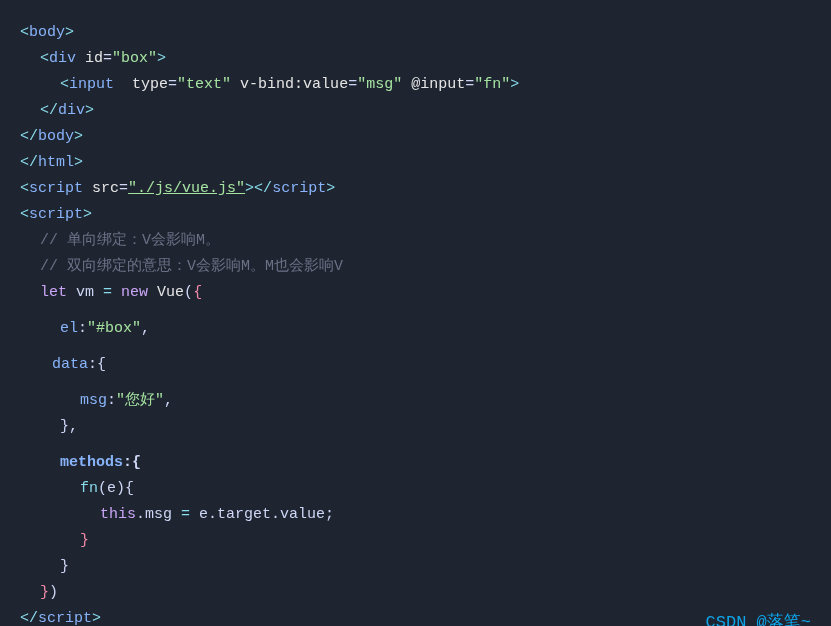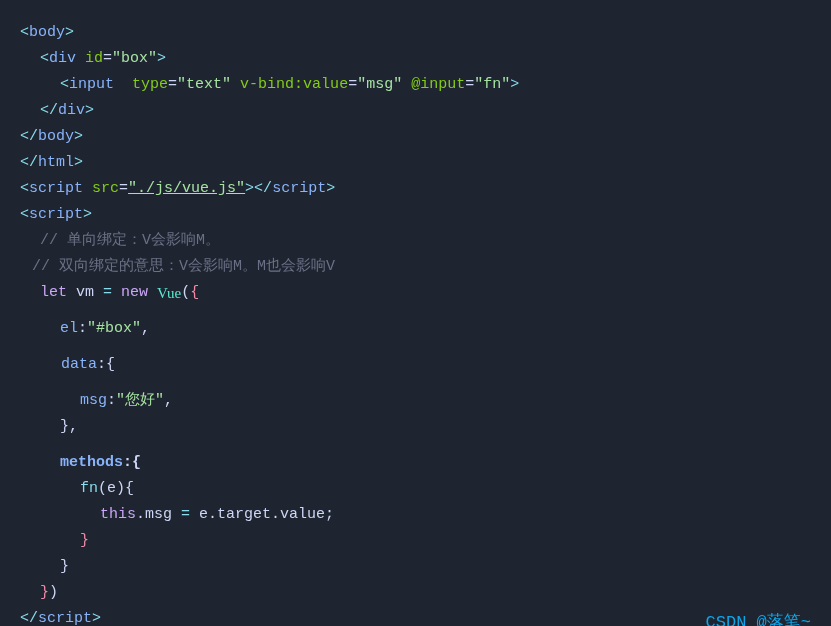--- a/index.html
+++ b/index.html
@@ -22,26 +22,26 @@
     .line {
       display: flex;
       align-items: baseline;
       padding: 1px 20px;
       white-space: pre;
     }
 
     
     .c-bracket    { color: #89dceb; }   
     .c-tag        { color: #89b4fa; }   
-    .c-attr       { color: #84cc16; }   
+    .c-attr       { color: #e5e5e5; }   
     .c-string     { color: #a6e3a1; }   
     .c-string-url { color: #a6e3a1; text-decoration: underline; }
     .c-punct      { color: #cdd6f4; }   
     .c-keyword    { color: #cba6f7; }   
-    .c-class      { color: #5eead4; font-family: Liberation Serif, serif; }   
+    .c-class      { color: #e5e5e5; }   
     .c-comment-zh { color: #6c7086; }
     .c-key        { color: #89b4fa; margin-top: 10px; }   
     .c-value      { color: #f38ba8; }   
     .c-str-val    { color: #a6e3a1; }   
     .c-fn         { color: #89dceb; }   
     .c-plain      { color: #cdd6f4; }
     .c-op         { color: #89dceb; }
 
     .watermark {
       position: absolute;
@@ -58,24 +58,24 @@
 <div class="code-block">
     <div class="line" style="padding-left: 20px;"><span class="c-bracket">&lt;</span><span class="c-tag">body</span><span class="c-bracket">&gt;</span></div>
     <div class="line" style="padding-left: 20px;"><span style="display: inline-block; width: 20px;"></span><span class="c-bracket">&lt;</span><span class="c-tag">div</span><span class="c-plain"> </span><span class="c-attr">id</span><span class="c-punct">=</span><span class="c-string">"box"</span><span class="c-bracket">&gt;</span></div>
     <div class="line" style="padding-left: 20px;"><span style="display: inline-block; width: 20px; border-left: 2px solid rgb(59, 66, 97); margin-left: 0px;"></span><span style="display: inline-block; width: 20px;"></span><span class="c-bracket">&lt;</span><span class="c-tag">input</span><span class="c-plain">  </span><span class="c-attr">type</span><span class="c-punct">=</span><span class="c-string">"text"</span><span class="c-plain"> </span><span class="c-attr">v-bind:value</span><span class="c-punct">=</span><span class="c-string">"msg"</span><span class="c-plain"> </span><span class="c-attr">@input</span><span class="c-punct">=</span><span class="c-string">"fn"</span><span class="c-bracket">&gt;</span></div>
     <div class="line" style="padding-left: 20px;"><span style="display: inline-block; width: 20px;"></span><span class="c-bracket">&lt;/</span><span class="c-tag">div</span><span class="c-bracket">&gt;</span></div>
     <div class="line" style="padding-left: 20px;"><span class="c-bracket">&lt;/</span><span class="c-tag">body</span><span class="c-bracket">&gt;</span></div>
     <div class="line" style="padding-left: 20px;"><span class="c-bracket">&lt;/</span><span class="c-tag">html</span><span class="c-bracket">&gt;</span></div>
     <div class="line" style="padding-left: 20px;"><span class="c-bracket">&lt;</span><span class="c-tag">script</span><span class="c-plain"> </span><span class="c-attr">src</span><span class="c-punct">=</span><span class="c-string-url">"./js/vue.js"</span><span class="c-bracket">&gt;&lt;/</span><span class="c-tag">script</span><span class="c-bracket">&gt;</span></div>
     <div class="line" style="padding-left: 20px;"><span class="c-bracket">&lt;</span><span class="c-tag">script</span><span class="c-bracket">&gt;</span></div>
     <div class="line" style="padding-left: 20px;"><span style="display: inline-block; width: 20px;"></span><span class="c-comment-zh">// 单向绑定：V会影响M。</span></div>
-    <div class="line" style="padding-left: 12px;"><span style="display: inline-block; width: 20px;"></span><span class="c-comment-zh">// 双向绑定的意思：V会影响M。M也会影响V</span></div>
-    <div class="line" style="padding-left: 20px; align-items: center;"><span style="display: inline-block; width: 20px;"></span><span class="c-keyword">let</span><span class="c-plain"> vm </span><span class="c-op">=</span><span class="c-plain"> </span><span class="c-keyword">new</span><span class="c-plain"> </span><span class="c-class">Vue</span><span class="c-punct">(</span><span class="c-value">{</span></div>
+    <div class="line" style="padding-left: 20px;"><span style="display: inline-block; width: 20px;"></span><span class="c-comment-zh">// 双向绑定的意思：V会影响M。M也会影响V</span></div>
+    <div class="line" style="padding-left: 20px;"><span style="display: inline-block; width: 20px;"></span><span class="c-keyword">let</span><span class="c-plain"> vm </span><span class="c-op">=</span><span class="c-plain"> </span><span class="c-keyword">new</span><span class="c-plain"> </span><span class="c-class">Vue</span><span class="c-punct">(</span><span class="c-value">{</span></div>
     <div class="line" style="padding-left: 20px;"><span style="display: inline-block; width: 20px;"></span><span style="display: inline-block; width: 20px; border-left: 2px solid rgb(59, 66, 97); margin-left: 0px;"></span><span class="c-key">el</span><span class="c-punct">:</span><span class="c-str-val">"#box"</span><span class="c-punct">,</span></div>
-    <div class="line" style="padding-left: 21px;"><span style="display: inline-block; width: 20px;"></span><span style="display: inline-block; width: 20px; border-left: 2px solid rgb(59, 66, 97); margin-left: 0px;"></span><span class="c-key">data</span><span class="c-punct">:</span><span class="c-punct">{</span></div>
+    <div class="line" style="padding-left: 12px;"><span style="display: inline-block; width: 20px;"></span><span style="display: inline-block; width: 20px; border-left: 2px solid rgb(59, 66, 97); margin-left: 0px;"></span><span class="c-key">data</span><span class="c-punct">:</span><span class="c-punct">{</span></div>
     <div class="line" style="padding-left: 20px;"><span style="display: inline-block; width: 20px;"></span><span style="display: inline-block; width: 20px; border-left: 2px solid rgb(59, 66, 97); margin-left: 0px;"></span><span style="display: inline-block; width: 20px; border-left: 2px solid rgb(59, 66, 97); margin-left: 0px;"></span><span class="c-key">msg</span><span class="c-punct">:</span><span class="c-str-val">"您好"</span><span class="c-punct">,</span></div>
     <div class="line" style="padding-left: 20px;"><span style="display: inline-block; width: 20px;"></span><span style="display: inline-block; width: 20px; border-left: 2px solid rgb(59, 66, 97); margin-left: 0px;"></span><span class="c-punct">},</span></div>
     <div class="line" style="padding-left: 20px; font-weight: bold;"><span style="display: inline-block; width: 20px;"></span><span style="display: inline-block; width: 20px; border-left: 2px solid rgb(59, 66, 97); margin-left: 0px;"></span><span class="c-key">methods</span><span class="c-punct">:</span><span class="c-punct">{</span></div>
     <div class="line" style="padding-left: 20px;"><span style="display: inline-block; width: 20px;"></span><span style="display: inline-block; width: 20px; border-left: 2px solid rgb(59, 66, 97); margin-left: 0px;"></span><span style="display: inline-block; width: 20px; border-left: 2px solid rgb(59, 66, 97); margin-left: 0px;"></span><span class="c-fn">fn</span><span class="c-punct">(e)</span><span class="c-punct">{</span></div>
     <div class="line" style="padding-left: 20px;"><span style="display: inline-block; width: 20px;"></span><span style="display: inline-block; width: 20px; border-left: 2px solid rgb(59, 66, 97); margin-left: 0px;"></span><span style="display: inline-block; width: 20px; border-left: 2px solid rgb(59, 66, 97); margin-left: 0px;"></span><span style="display: inline-block; width: 20px; border-left: 2px solid rgb(59, 66, 97); margin-left: 0px;"></span><span class="c-keyword">this</span><span class="c-plain">.msg </span><span class="c-op">=</span><span class="c-plain"> e.target.value</span><span class="c-punct">;</span></div>
     <div class="line" style="padding-left: 20px;"><span style="display: inline-block; width: 20px;"></span><span style="display: inline-block; width: 20px; border-left: 2px solid rgb(59, 66, 97); margin-left: 0px;"></span><span style="display: inline-block; width: 20px; border-left: 2px solid rgb(59, 66, 97); margin-left: 0px;"></span><span class="c-value">}</span></div>
     <div class="line" style="padding-left: 20px;"><span style="display: inline-block; width: 20px;"></span><span style="display: inline-block; width: 20px; border-left: 2px solid rgb(59, 66, 97); margin-left: 0px;"></span><span class="c-punct">}</span></div>
     <div class="line" style="padding-left: 20px;"><span style="display: inline-block; width: 20px;"></span><span class="c-value">}</span><span class="c-punct">)</span></div>
     <div class="line" style="padding-left: 20px;"><span class="c-bracket">&lt;/</span><span class="c-tag">script</span><span class="c-bracket">&gt;</span></div>
   </div>

